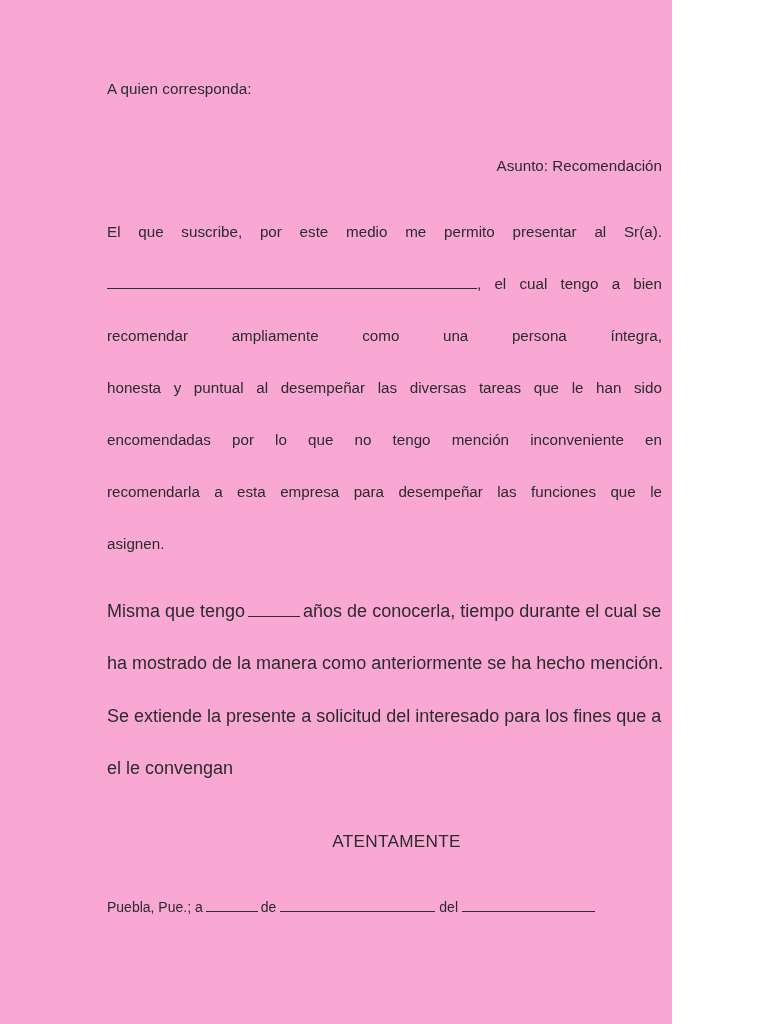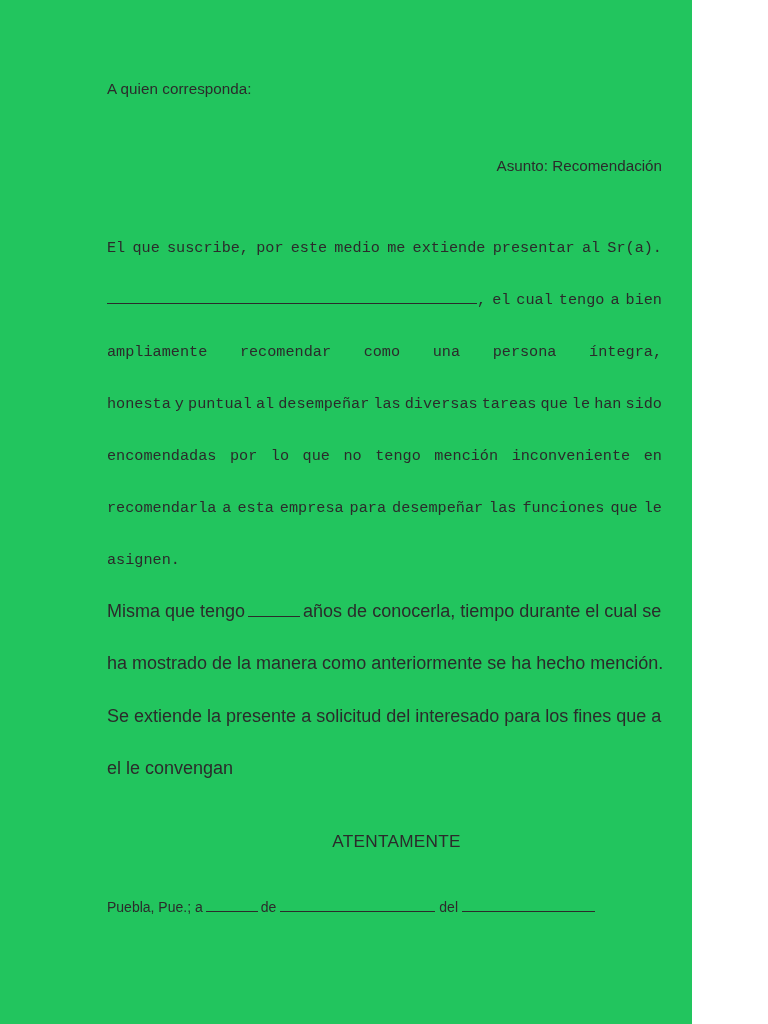--- a/index.html
+++ b/index.html
@@ -14,23 +14,24 @@
     position: relative;
     font-family: "Liberation Sans", sans-serif;
     color: #2b2b2b;
     overflow: hidden;
   }
 
   .page {
     position: absolute;
     left: 0;
     top: 0;
-    width: 692px;
+    width: 624px;
     height: 1024px;
-    background: #22c55e;
+    background: #f9a8d4;
+    padding-left: 48px;
   }
 
   .content {
     position: absolute;
     left: 107px;
     top: 0;
     width: 555px;
   }
 
   
@@ -151,48 +152,48 @@
 </head>
 <body>
 
 <div class="page">
   <div class="content">
 
     <div class="salutation">A quien corresponda:</div>
 
     <div class="subject">Asunto: Recomendación</div>
 
-    <div class="para-justified" style="top: 222px; font-family: Liberation Mono, monospace;">
+    <div class="para-justified" style="top: 206px;">
 
       <div class="jrow">
         <span class="w">El</span>
         <span class="w">que</span>
         <span class="w">suscribe,</span>
         <span class="w">por</span>
         <span class="w">este</span>
         <span class="w">medio</span>
         <span class="w">me</span>
-        <span class="w">extiende</span>
+        <span class="w">permito</span>
         <span class="w">presentar</span>
         <span class="w">al</span>
         <span class="w">Sr(a).</span>
       </div>
 
       <div class="jrow">
         <span class="w"><span class="blank-long"></span>,</span>
         <span class="w">el</span>
         <span class="w">cual</span>
         <span class="w">tengo</span>
         <span class="w">a</span>
         <span class="w">bien</span>
       </div>
 
       <div class="jrow">
+        <span class="w">recomendar</span>
         <span class="w">ampliamente</span>
-        <span class="w">recomendar</span>
         <span class="w">como</span>
         <span class="w">una</span>
         <span class="w">persona</span>
         <span class="w">íntegra,</span>
       </div>
 
       <div class="jrow">
         <span class="w">honesta</span>
         <span class="w">y</span>
         <span class="w">puntual</span>

